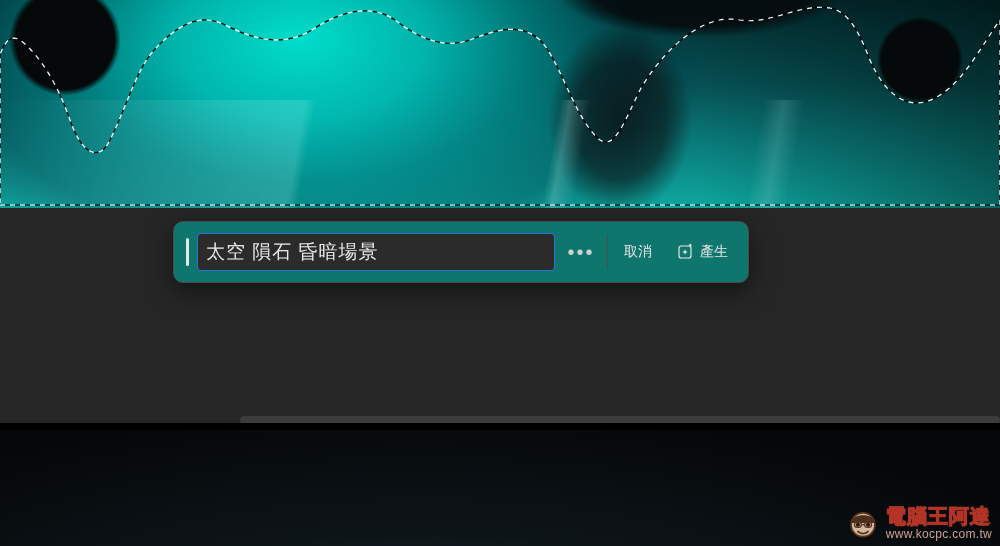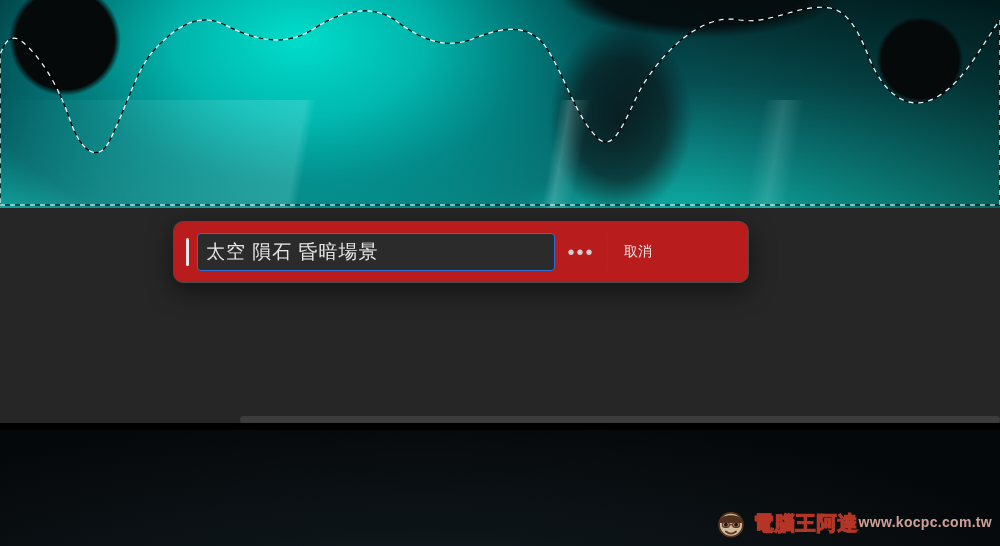--- a/index.html
+++ b/index.html
@@ -59,21 +59,21 @@
   .canvas-dark {
     position: absolute; left: 0; top: 208px; right: 0; bottom: 0;
     background: #262626;
   }
 
   
   .prompt-bar {
     position: absolute;
     left: 173px; top: 221px;
     width: 576px; height: 62px;
-    background: #b91c1c;
+    background: #0f766e;
     border: 1px solid #4a4a4a;
     border-radius: 10px;
     display: flex;
     align-items: center;
     padding: 0 10px 0 12px;
     gap: 8px;
     box-shadow: 0 8px 24px rgba(0,0,0,0.5);
   }
   .prompt-caret {
     width: 3px; height: 28px;
@@ -156,37 +156,36 @@
     display: flex;
     align-items: center;
     gap: 6px;
     opacity: 0.85;
     pointer-events: none;
   }
   .wm-face {
     width: 34px; height: 34px;
   }
   .wm-text {
-    display: flex; flex-direction: row; align-items: flex-start;
+    display: flex; flex-direction: column; align-items: flex-start;
     line-height: 1;
   }
   .wm-title {
     font-size: 20px;
     font-weight: 700;
     color: #ffffff;
     -webkit-text-stroke: 1.2px #d23b2a;
     letter-spacing: 1px;
     font-family: "Arial Black", Arial, sans-serif;
   }
   .wm-url {
-    font-size: 14px;
+    font-size: 12px;
     color: #efb9b0;
     margin-top: 2px;
     letter-spacing: 0.3px;
-    font-weight: bold;
   }
 </style>
 </head>
 <body>
 
 <div class="canvas-area">
 
   <div class="image-region"></div>
 
   <svg class="selection-path" viewBox="0 0 1000 208" preserveAspectRatio="none">
@@ -209,20 +208,31 @@
   <div class="canvas-dark"></div>
 
   <div class="prompt-bar">
     <div class="prompt-caret"></div>
     <div class="prompt-input-wrap">
       <input class="prompt-input" type="text" value="太空 隕石 昏暗場景" style="">
     </div>
     <div class="more-btn">•••</div>
     <div class="vsep"></div>
     <div class="txt-btn">取消</div>
+    <div class="txt-btn">
+      <span class="gen-icon">
+        <svg viewBox="0 0 24 24" width="18" height="18">
+          <rect x="4" y="4" width="16" height="16" rx="3" fill="none" stroke="#e5e5e5" stroke-width="1.6"></rect>
+          <path d="M12 8 L13 11 L16 12 L13 13 L12 16 L11 13 L8 12 L11 11 Z" fill="#e5e5e5"></path>
+          <line x1="17" y1="3" x2="21" y2="3" stroke="#e5e5e5" stroke-width="1.6"></line>
+          <line x1="19" y1="1" x2="19" y2="5" stroke="#e5e5e5" stroke-width="1.6"></line>
+        </svg>
+      </span>
+      <span>產生</span>
+    </div>
   </div>
 
   <div class="hscroll"></div>
 </div>
 
 <div class="lower-strip"></div>
 
 <div class="watermark">
   <span class="wm-face">
     <svg viewBox="0 0 40 40" width="34" height="34">

